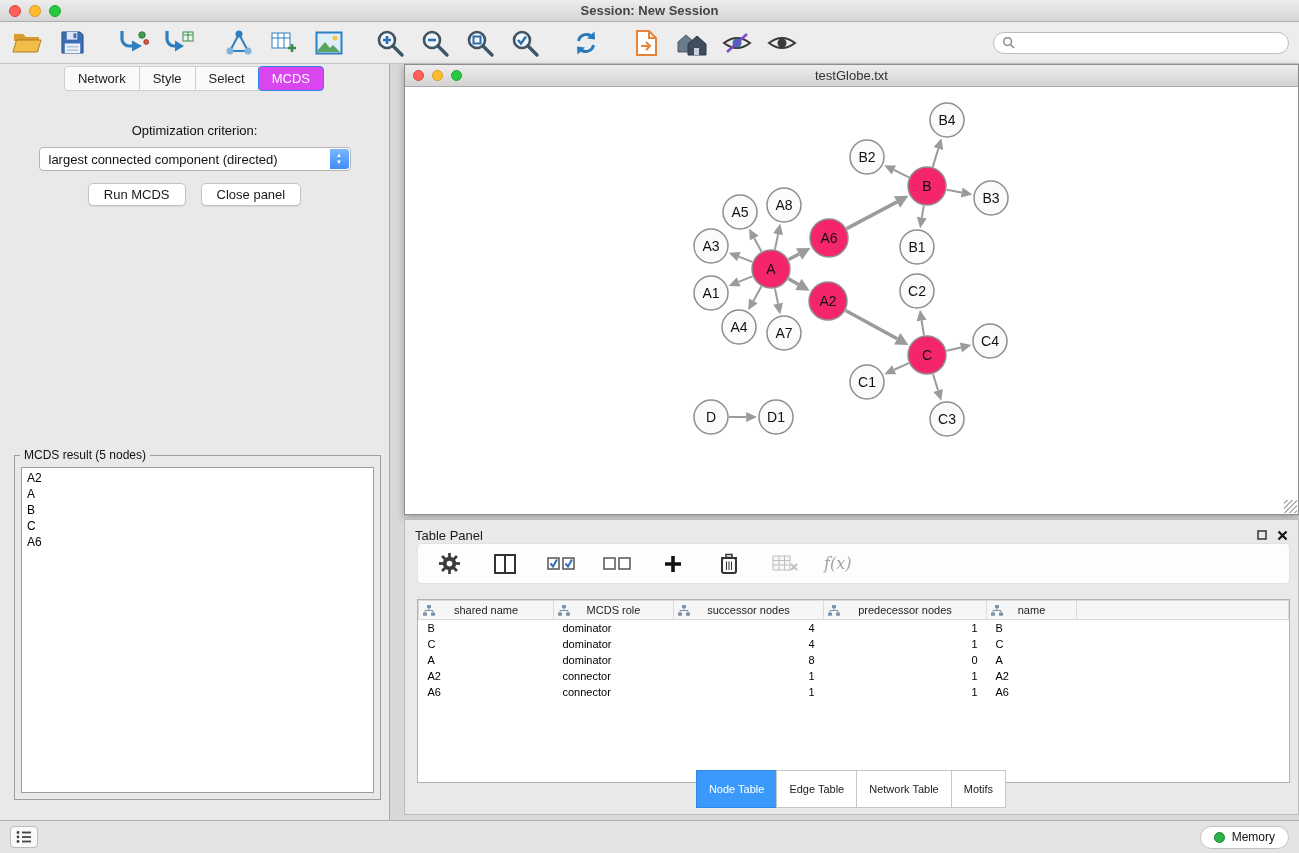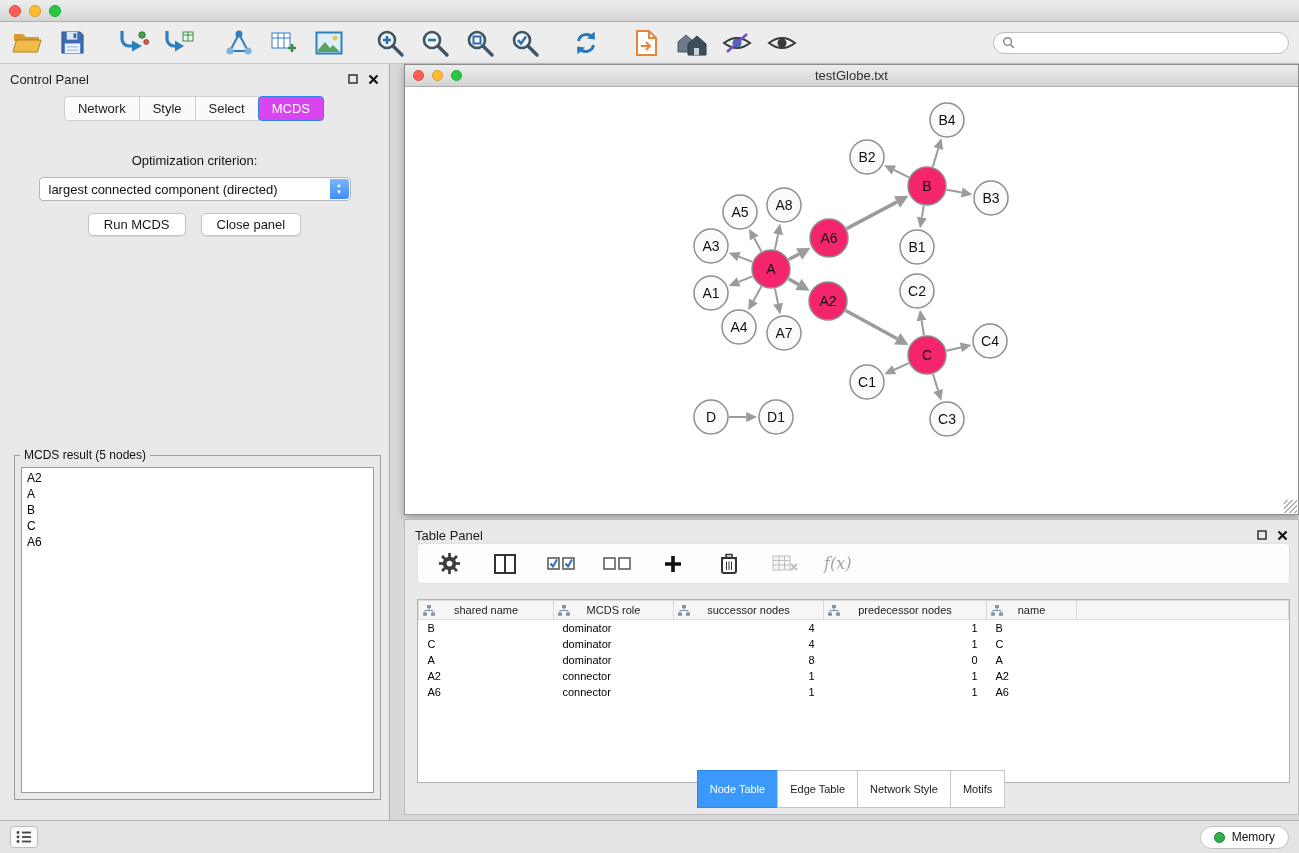--- a/index.html
+++ b/index.html
@@ -105,20 +105,21 @@
 <body>
 
 <div class="app">
 
   <div class="titlebar">
     <div class="traffic">
       <span class="light red"></span>
       <span class="light yellow"></span>
       <span class="light green"></span>
     </div>
+    <div class="titlebar-title">Session: New Session</div>
   </div>
 
   <div class="toolbar">
     <div class="tgroup">
       <div class="ticon">
         <svg width="30" height="24" viewBox="0 0 30 24">
           <path d="M2 3 h9 l3 3 h13 v4 H2 z" fill="#d89b2e"></path>
           <path d="M1 21 L4.5 9 H29 l-3.5 12 z" fill="#f2bc4a" stroke="#b07d20" stroke-width="1"></path>
         </svg>
       </div>
@@ -261,31 +262,20 @@
     <div class="search">
       <svg width="13" height="13" viewBox="0 0 14 14">
         <circle cx="6" cy="6" r="4.2" fill="none" stroke="#8a8a8a" stroke-width="1.6"></circle>
         <line x1="9.2" y1="9.2" x2="13" y2="13" stroke="#8a8a8a" stroke-width="1.6"></line>
       </svg>
       <input placeholder="" style="">
     </div>
   </div>
 
   <div class="control-panel">
-    <div class="panel-header">
-      <span>Control Panel</span>
-      <span class="panel-controls">
-        <svg width="10" height="10">
-          <rect x="1" y="1" width="8" height="8" fill="none" stroke="#333" stroke-width="1.5"></rect>
-        </svg>
-        <svg width="11" height="11">
-          <path d="M1.5 1.5 L9.5 9.5 M9.5 1.5 L1.5 9.5" stroke="#111" stroke-width="2.2"></path>
-        </svg>
-      </span>
-    </div>
     <div class="cp-tabs">
         <div class="cp-tab">Network</div>
         <div class="cp-tab">Style</div>
         <div class="cp-tab">Select</div>
         <div class="cp-tab active">MCDS</div>
       </div>
     <div class="opt-label">Optimization criterion:</div>
     <div class="dropdown">
       <span class="dd-text">largest connected component (directed)</span>
       <span class="stepper">
@@ -577,21 +567,21 @@
               <td style="text-align: left;">A6</td>
               <td></td>
             </tr>
           </tbody>
       </table>
     </div>
 
     <div class="tp-tabs">
         <div class="tp-tab active">Node Table</div>
         <div class="tp-tab">Edge Table</div>
-        <div class="tp-tab">Network Style</div>
+        <div class="tp-tab">Network Table</div>
         <div class="tp-tab">Motifs</div>
       </div>
   </div>
 
   <div class="statusbar">
     <span class="list-btn">
       <svg width="16" height="14" viewBox="0 0 16 14">
         <g fill="#444">
             <circle cx="2" cy="2.5" r="1.4"></circle>
             <circle cx="2" cy="7" r="1.4"></circle>

